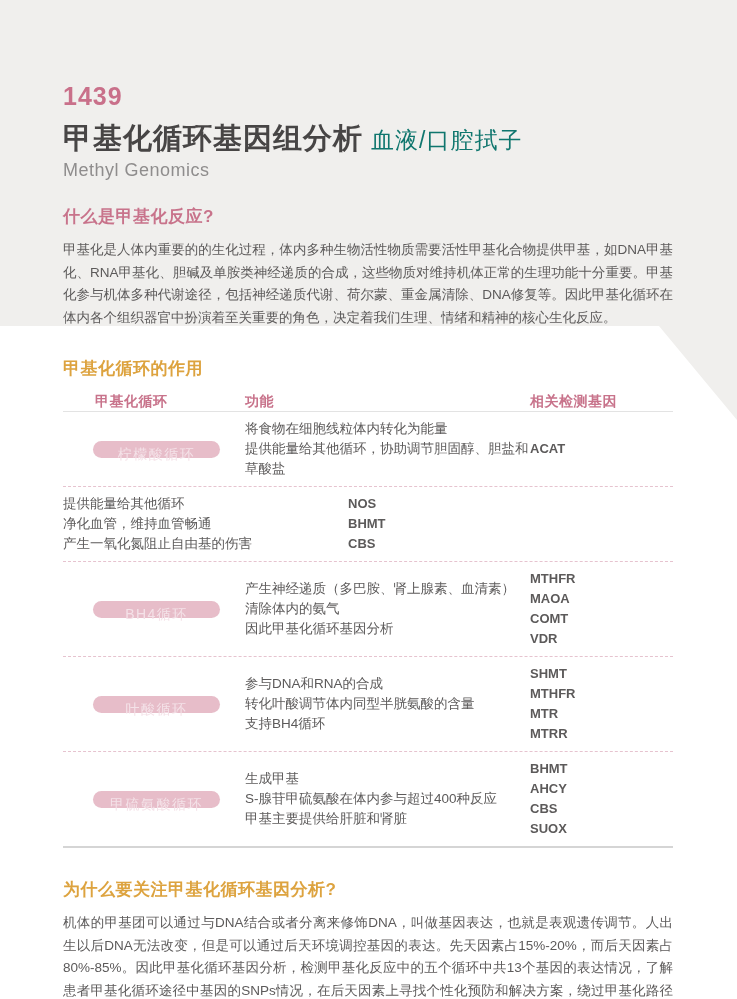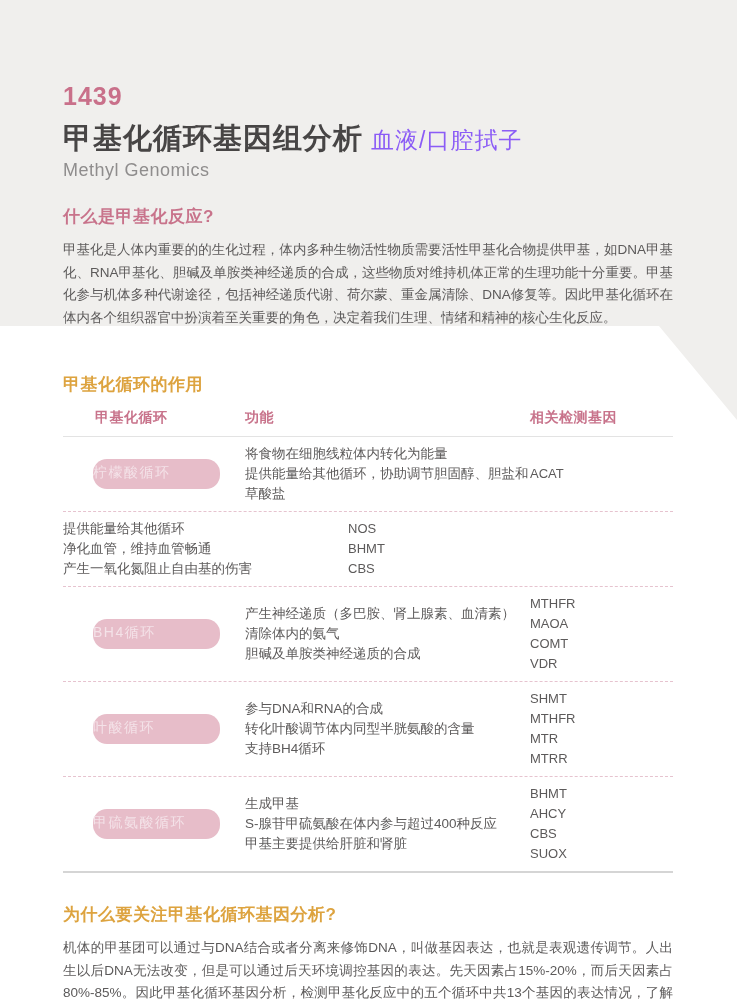--- a/index.html
+++ b/index.html
@@ -11,46 +11,46 @@
   }
   .bg-wedge{
     position:absolute;top:0;left:0;width:737px;height:420px;
     background:#f0efed;
     clip-path:polygon(0 0,737px 0,737px 420px,659px 326px,0 326px);
   }
   .content{position:relative;padding:82px 64px 0 63px;}
 
   .code{color:#c9708a;font-size:25px;font-weight:bold;letter-spacing:1px;}
   h1{margin:9px 0 0;font-size:29px;color:#474545;font-weight:bold;letter-spacing:1px;line-height:1.25;}
-  .title-tag{color:#8b5cf6;font-size:23px;font-weight:500;margin-left:8px;letter-spacing:1px;margin-top:44px;}
+  .title-tag{color:#0f766e;font-size:23px;font-weight:500;margin-left:8px;letter-spacing:1px;margin-top:44px;}
   .subtitle{color:#8f8d8d;font-size:18px;margin-top:4px;letter-spacing:0.5px;}
 
   h2{font-size:17px;font-weight:bold;margin:0;letter-spacing:0.5px;}
   .h-pink{color:#c8738b;}
   .h-gold{color:#dda33f;}
 
   .what-sec{margin-top:24px;}
   p.body{margin:11px 0 0;font-size:13.5px;line-height:22.5px;color:#5c5a5a;text-align:justify;}
 
-  .table-sec{margin-top:44px;}
+  .table-sec{margin-top:28px;}
   .tbl{margin-top:13px;border-bottom:2px solid #d5d5d5;}
-  .tbl-head{display:flex;padding-bottom:9px;border-bottom:1px solid #e3e3e3;
+  .tbl-head{display:flex;border-bottom:1px solid #e3e3e3;
     color:#c8738b;font-weight:bold;font-size:14px;letter-spacing:0.5px;}
   .c1{width:182px;box-sizing:border-box;}
   .c2{width:285px;box-sizing:border-box;}
   .c3{flex:1;box-sizing:border-box;}
   .tbl-head .c1{padding-left:32px;}
   .tbl-row{display:flex;align-items:center;padding:7px 0;
     border-bottom:1px dashed #e6c3cf;font-size:13.5px;color:#5c5a5a;}
   .tbl-row:last-child{border-bottom:none;}
-  .pill{display:block;width:127px;height:30px;margin-left:30px;
+  .pill{display:block;width:127px;height:17px;margin-left:30px;
     background:#e7bdc9;border-radius:14px;color:#f4e2e8;
-    font-size:14px;line-height:27px;text-align:left;letter-spacing:1.5px;}
+    font-size:14px;line-height:27px;text-align:center;letter-spacing:1.5px;}
   .func div{line-height:20px;}
-  .genes div{line-height:20px;font-size:13px;}
+  .genes div{line-height:20px;font-size:13px;font-weight:bold;}
 
   .why-sec{margin-top:30px;}
 </style>
 </head>
 <body>
 
 <div class="page">
   <div class="bg-wedge"></div>
 
   <div class="content">
@@ -104,21 +104,21 @@
           </div>
         </div>
 
         <div class="tbl-row">
           <div class="c1">
             <span class="pill">BH4循环</span>
           </div>
           <div class="c2 func">
             <div>产生神经递质（多巴胺、肾上腺素、血清素）</div>
             <div>清除体内的氨气</div>
-            <div>胆碱及单胺类神经递质的合成</div>
+            <div>因此甲基化循环基因分析</div>
           </div>
           <div class="c3 genes">
             <div>MTHFR</div>
             <div>MAOA</div>
             <div>COMT</div>
             <div>VDR</div>
           </div>
         </div>
 
         <div class="tbl-row">

